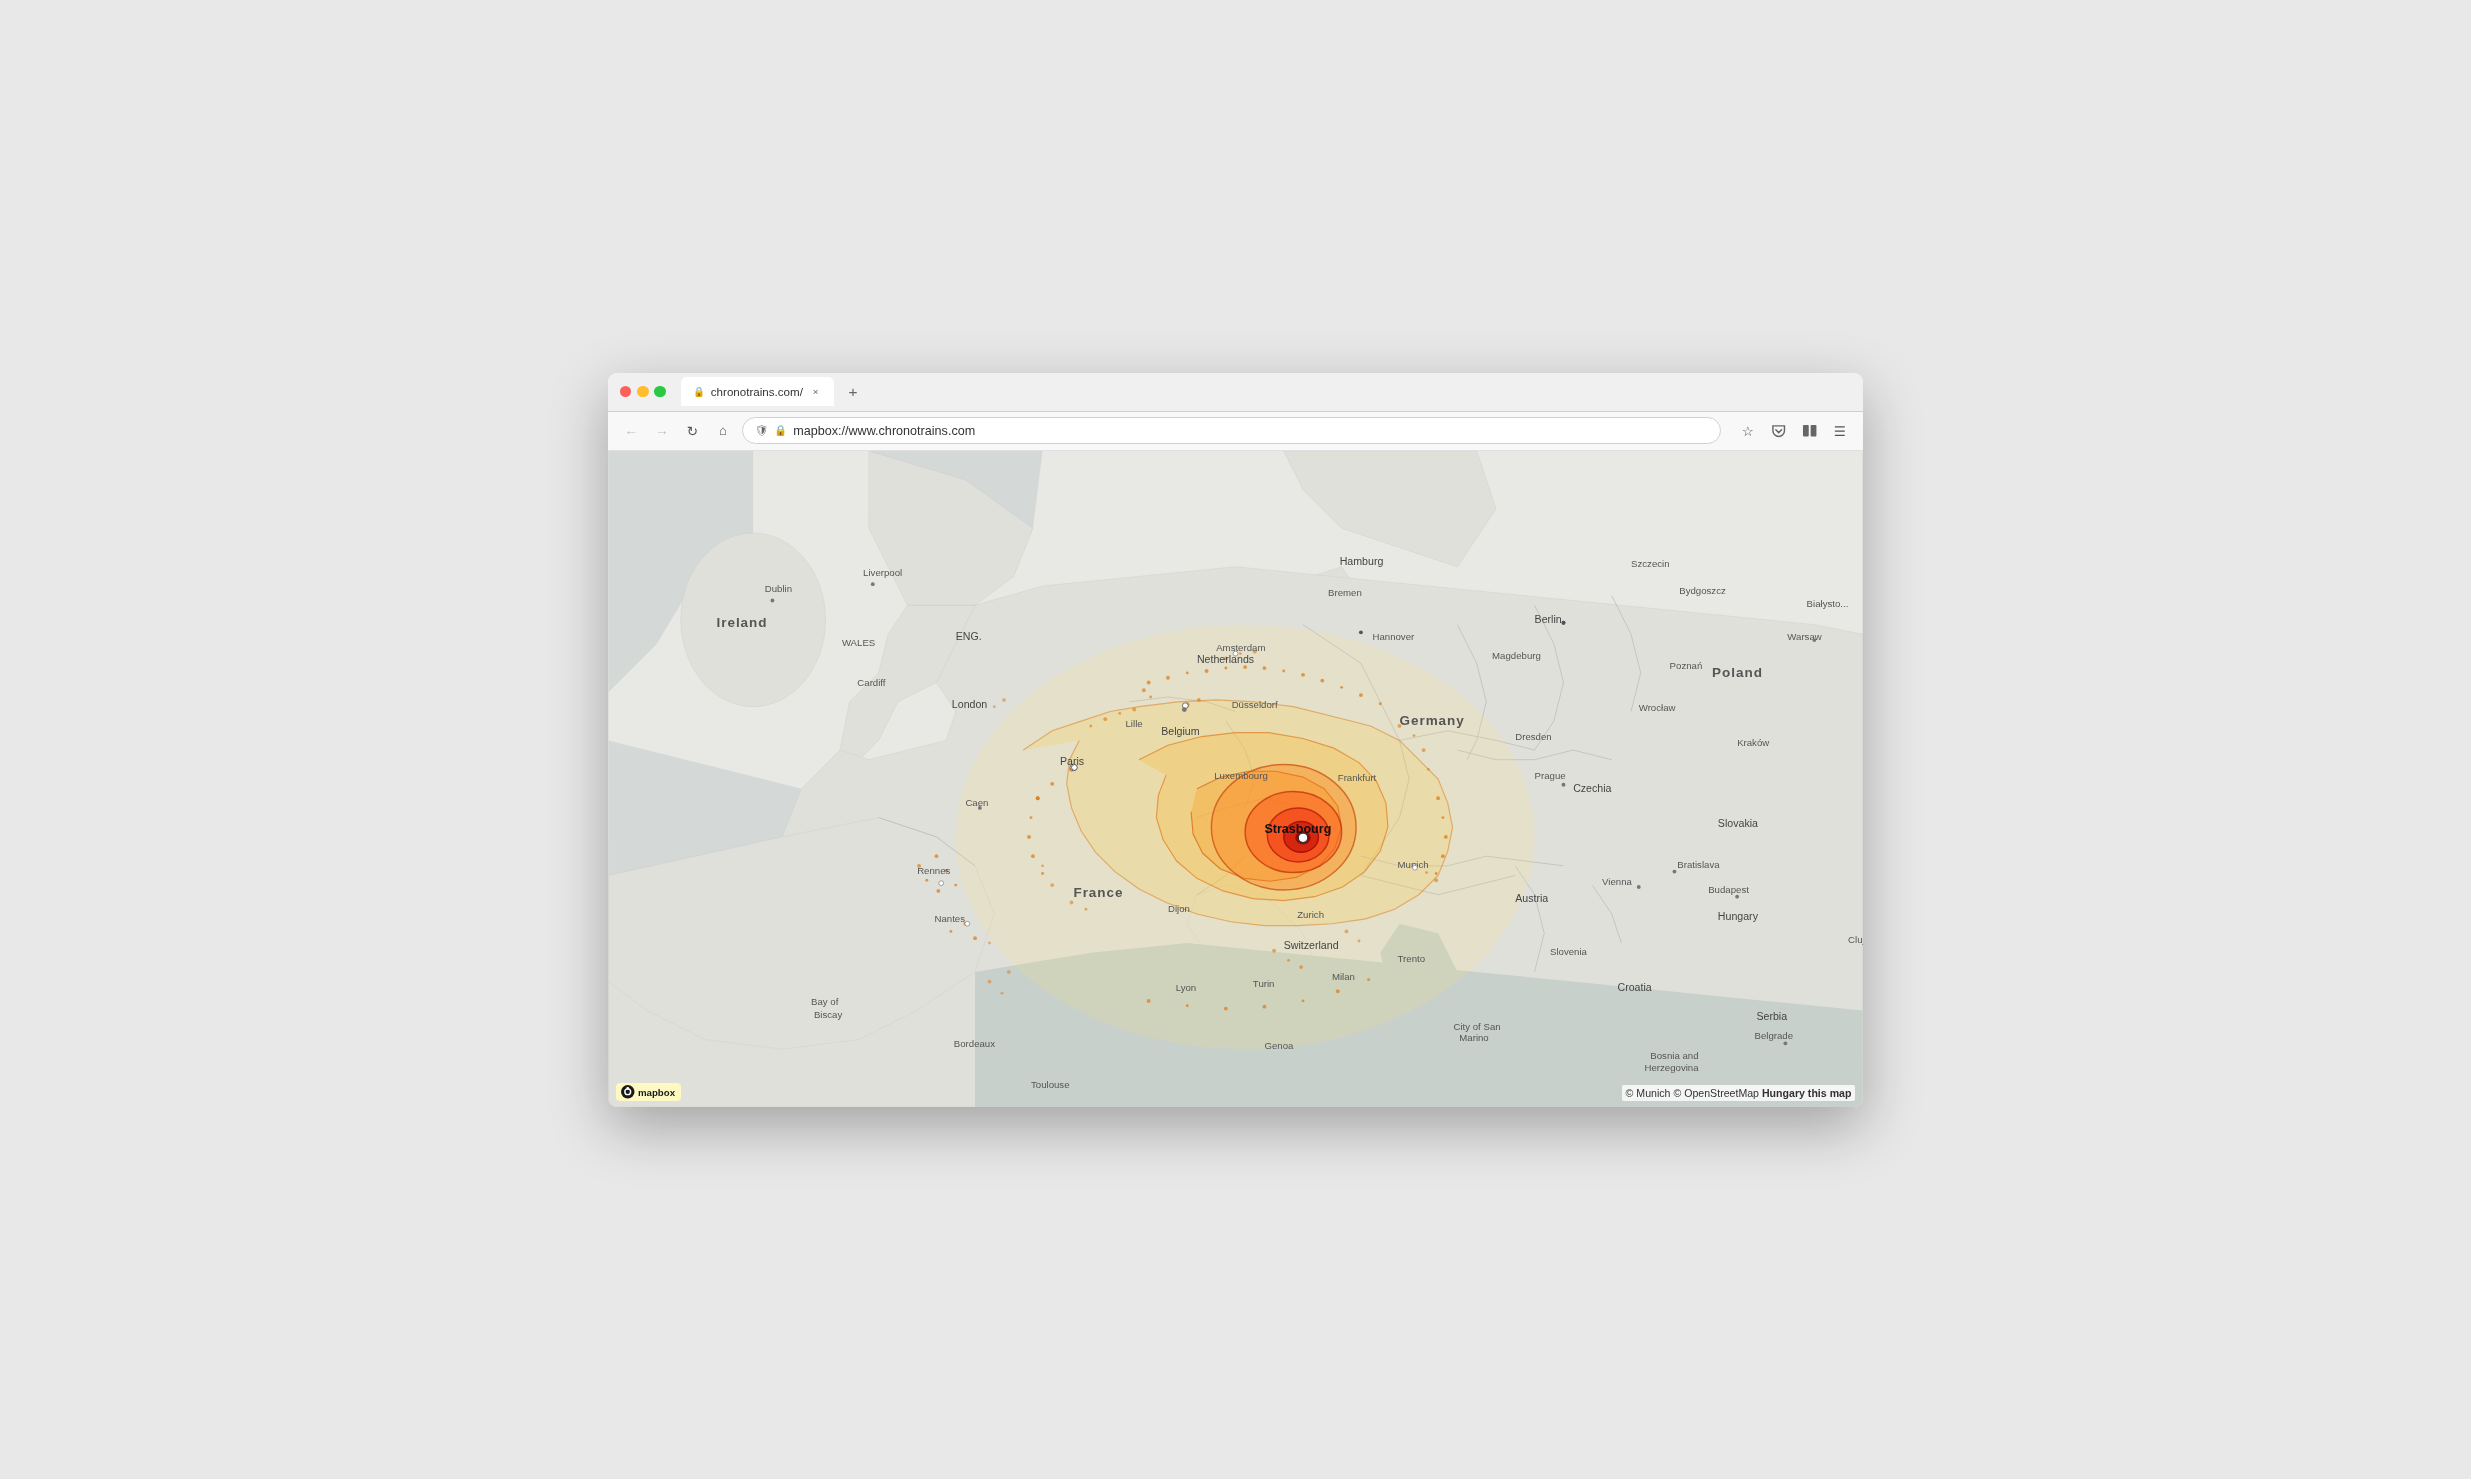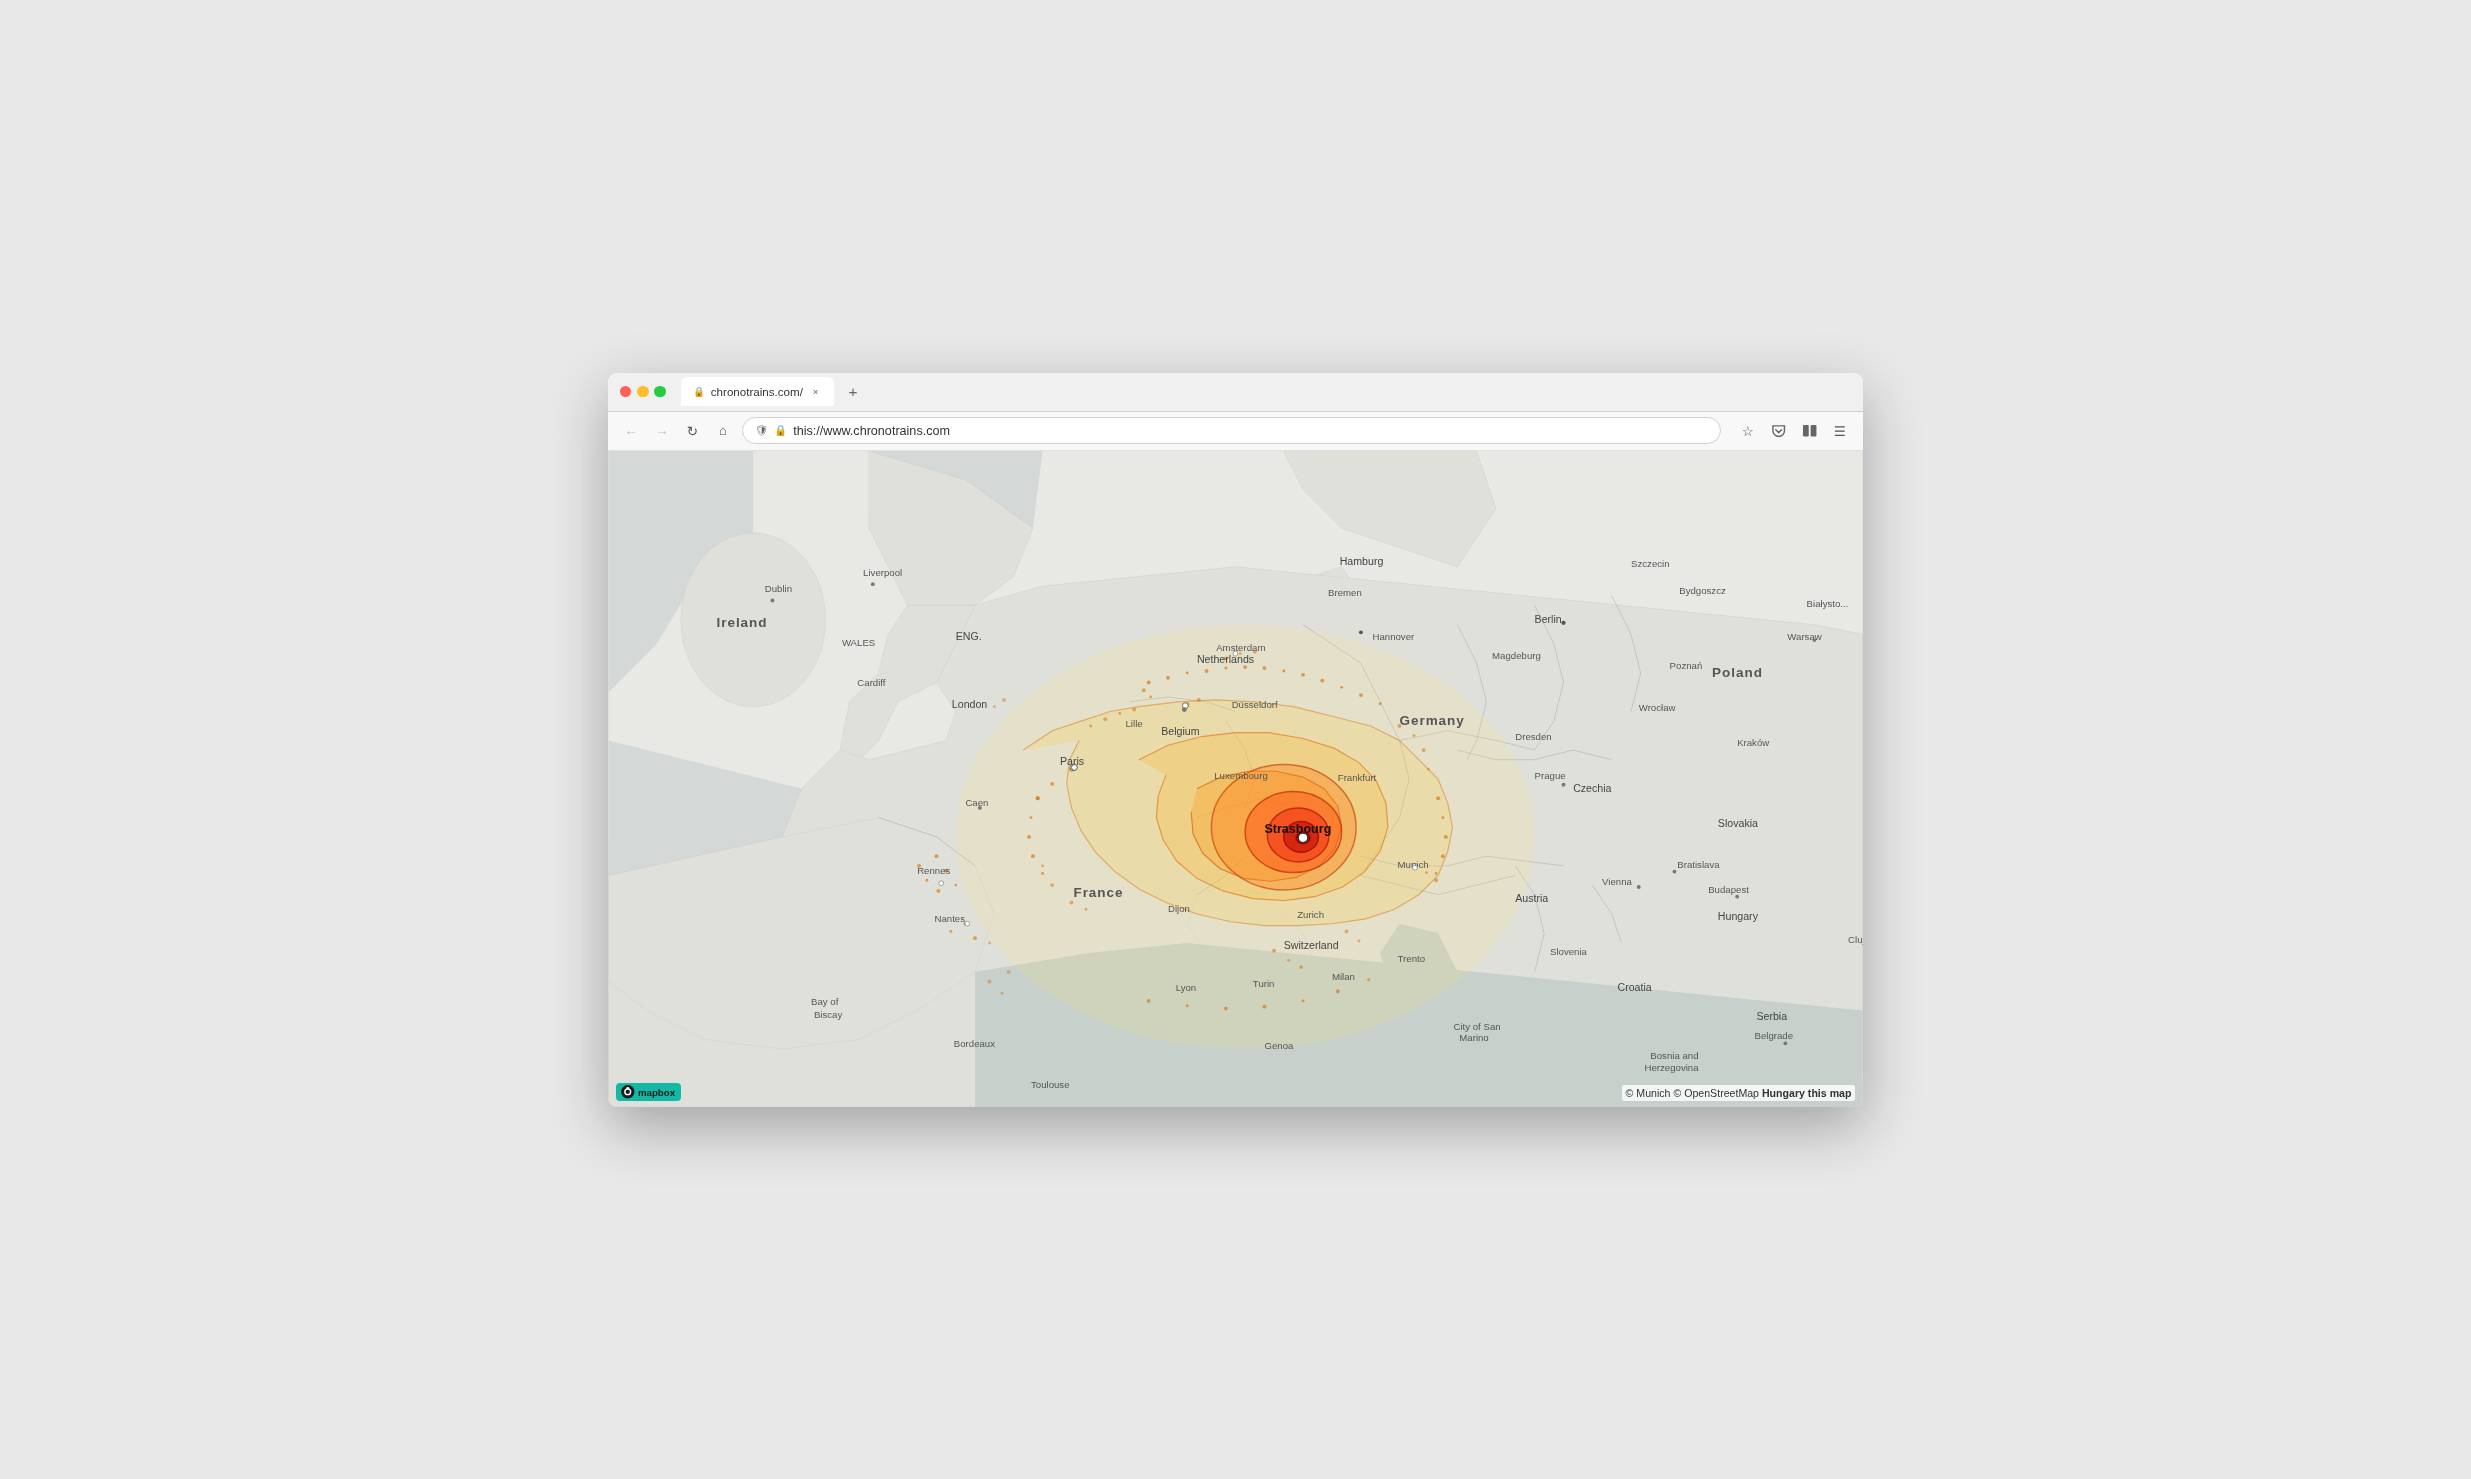--- a/index.html
+++ b/index.html
@@ -169,21 +169,21 @@
       background: rgba(255,255,255,0.8);
       padding: 1.9px 3.9px;
       border-radius: 1.9px;
     }
     .mapbox-logo {
       position: absolute;
       bottom: 5.8px;
       left: 7.7px;
     }
     .mapbox-logo-inner {
-      background: #14b8a6;
+      background: #fef9c3;
       border-radius: 3.9px;
       padding: 1.9px 5.8px;
       font-size: 9.7px;
       font-weight: bold;
       color: #1a1a1a;
       display: flex;
       align-items: center;
       gap: 2.9px;
     }
   </style>
@@ -207,21 +207,21 @@
   </div>
 
   <div class="nav-bar">
     <div class="nav-btn disabled">←</div>
     <div class="nav-btn disabled">→</div>
     <div class="nav-btn">↻</div>
     <div class="nav-btn">⌂</div>
     <div class="address-bar">
       <span class="lock-icon">🛡</span>
       <span style="color:#888;font-size:10.6px;">🔒</span>
-      <span class="url-text">this://www.chronotrains.com</span>
+      <span class="url-text">mapbox://www.chronotrains.com</span>
     </div>
     <div class="nav-right">
       <div class="nav-right-btn">☆</div>
       <div class="nav-right-btn">
         <svg width="15.4" height="15.4" viewBox="0 0 16 16" fill="none">
           <path d="M2 3h12v5c0 3.3-2.7 6-6 6S2 11.3 2 8V3z" stroke="#666" stroke-width="1.5" fill="none"></path>
           <path d="M5 7l3 3 3-3" stroke="#666" stroke-width="1.5" stroke-linecap="round" fill="none"></path>
         </svg>
       </div>
       <div class="nav-right-btn">

